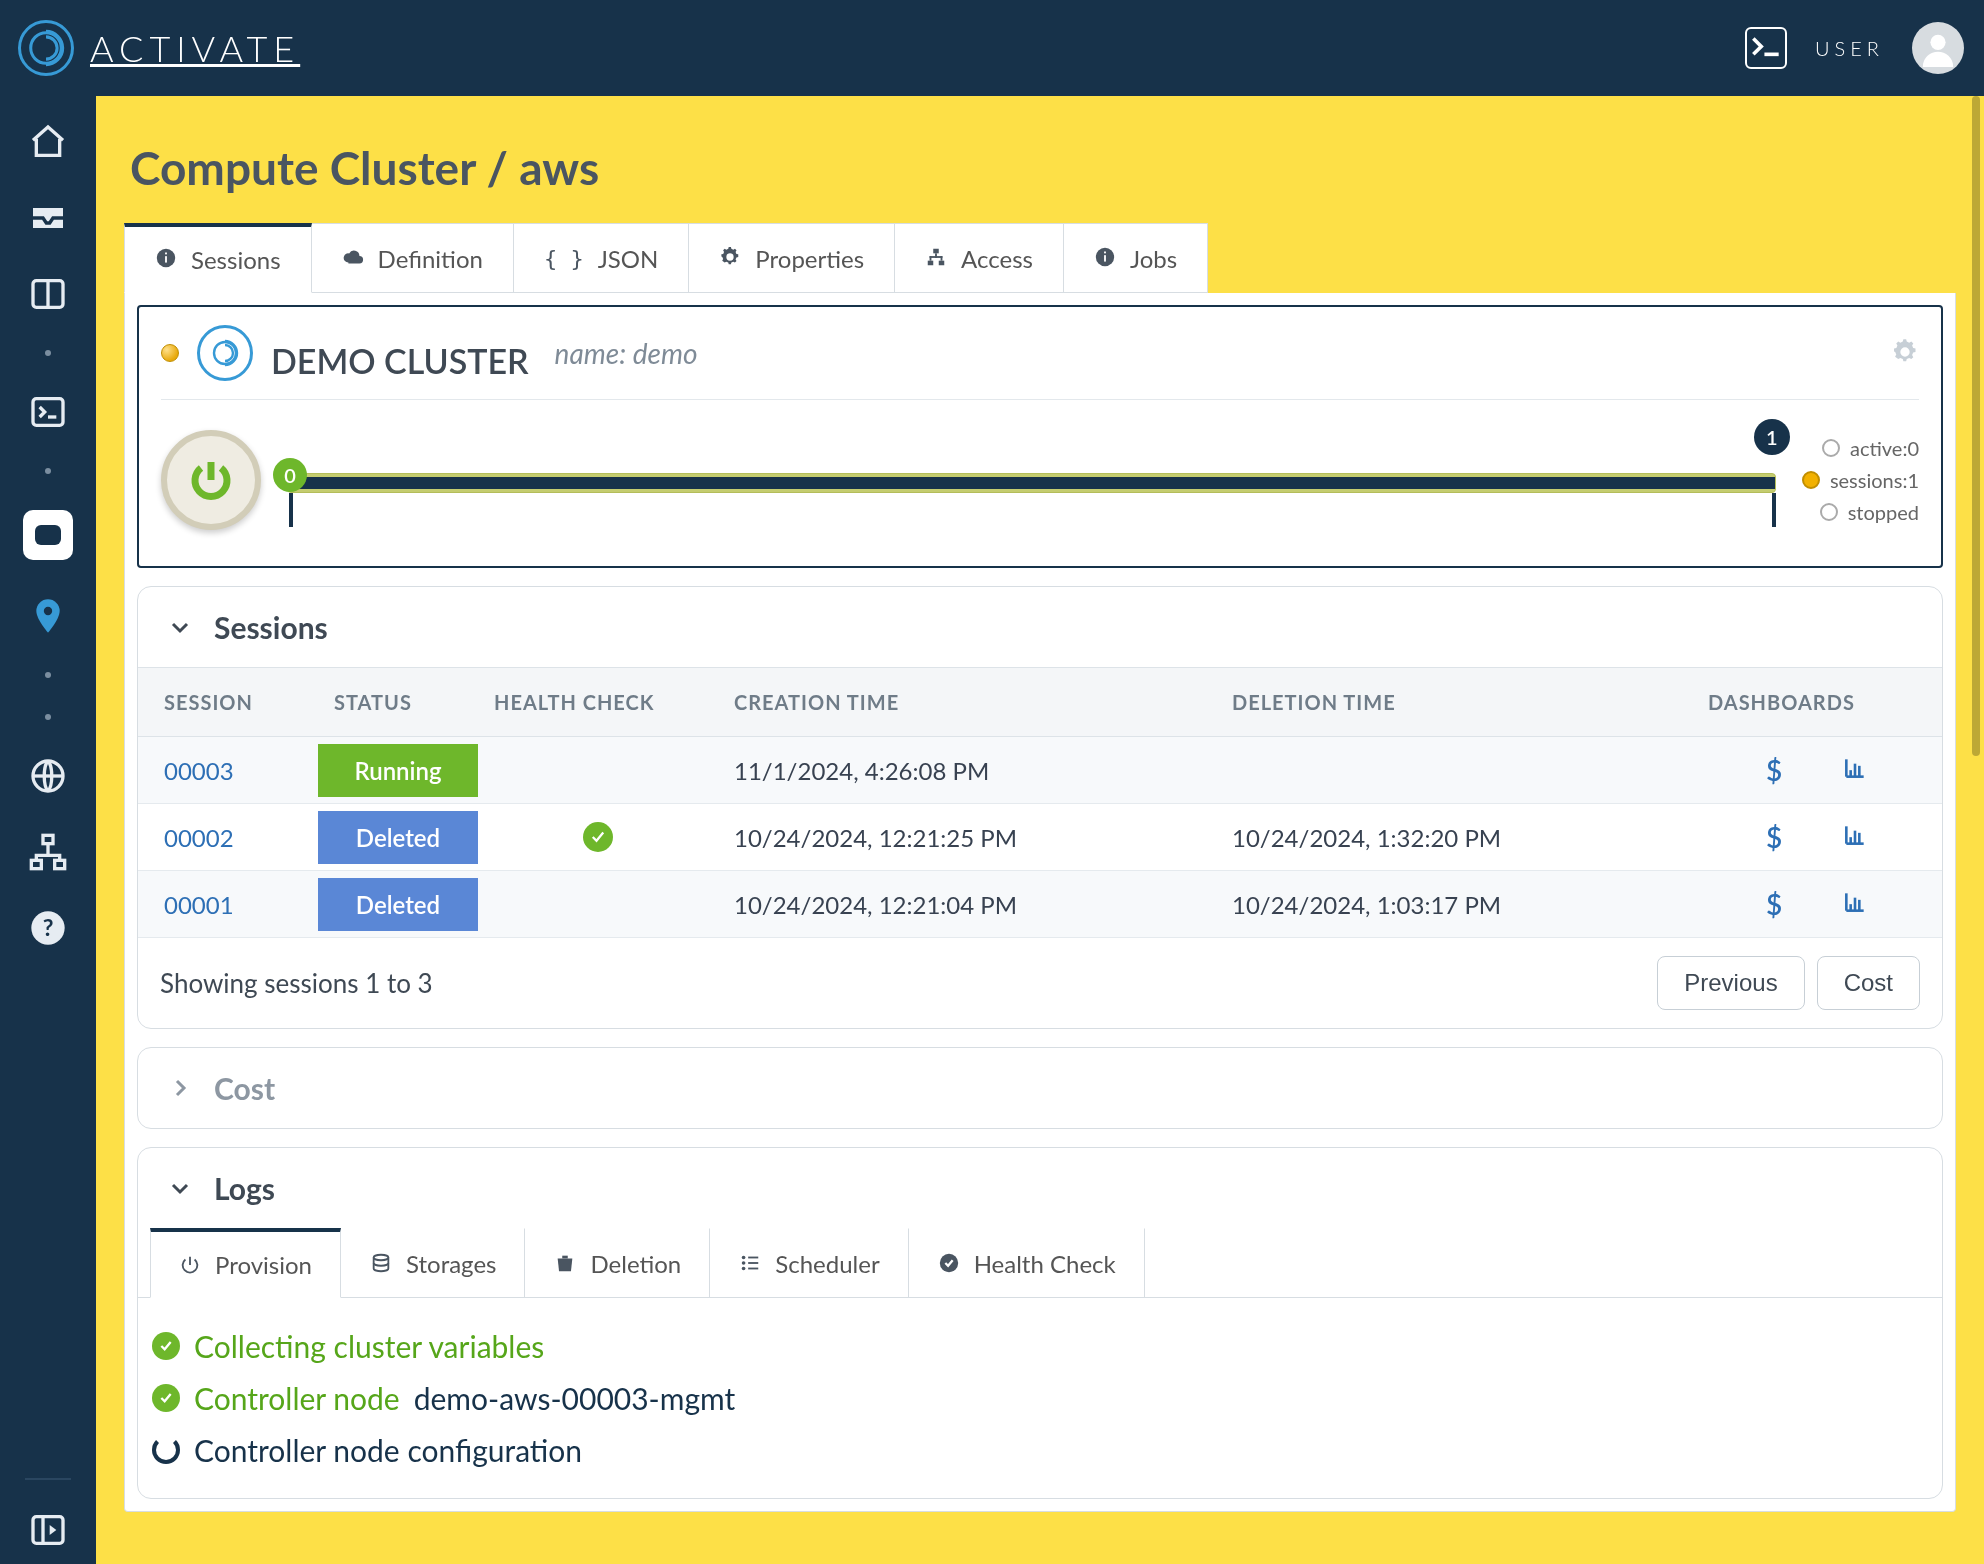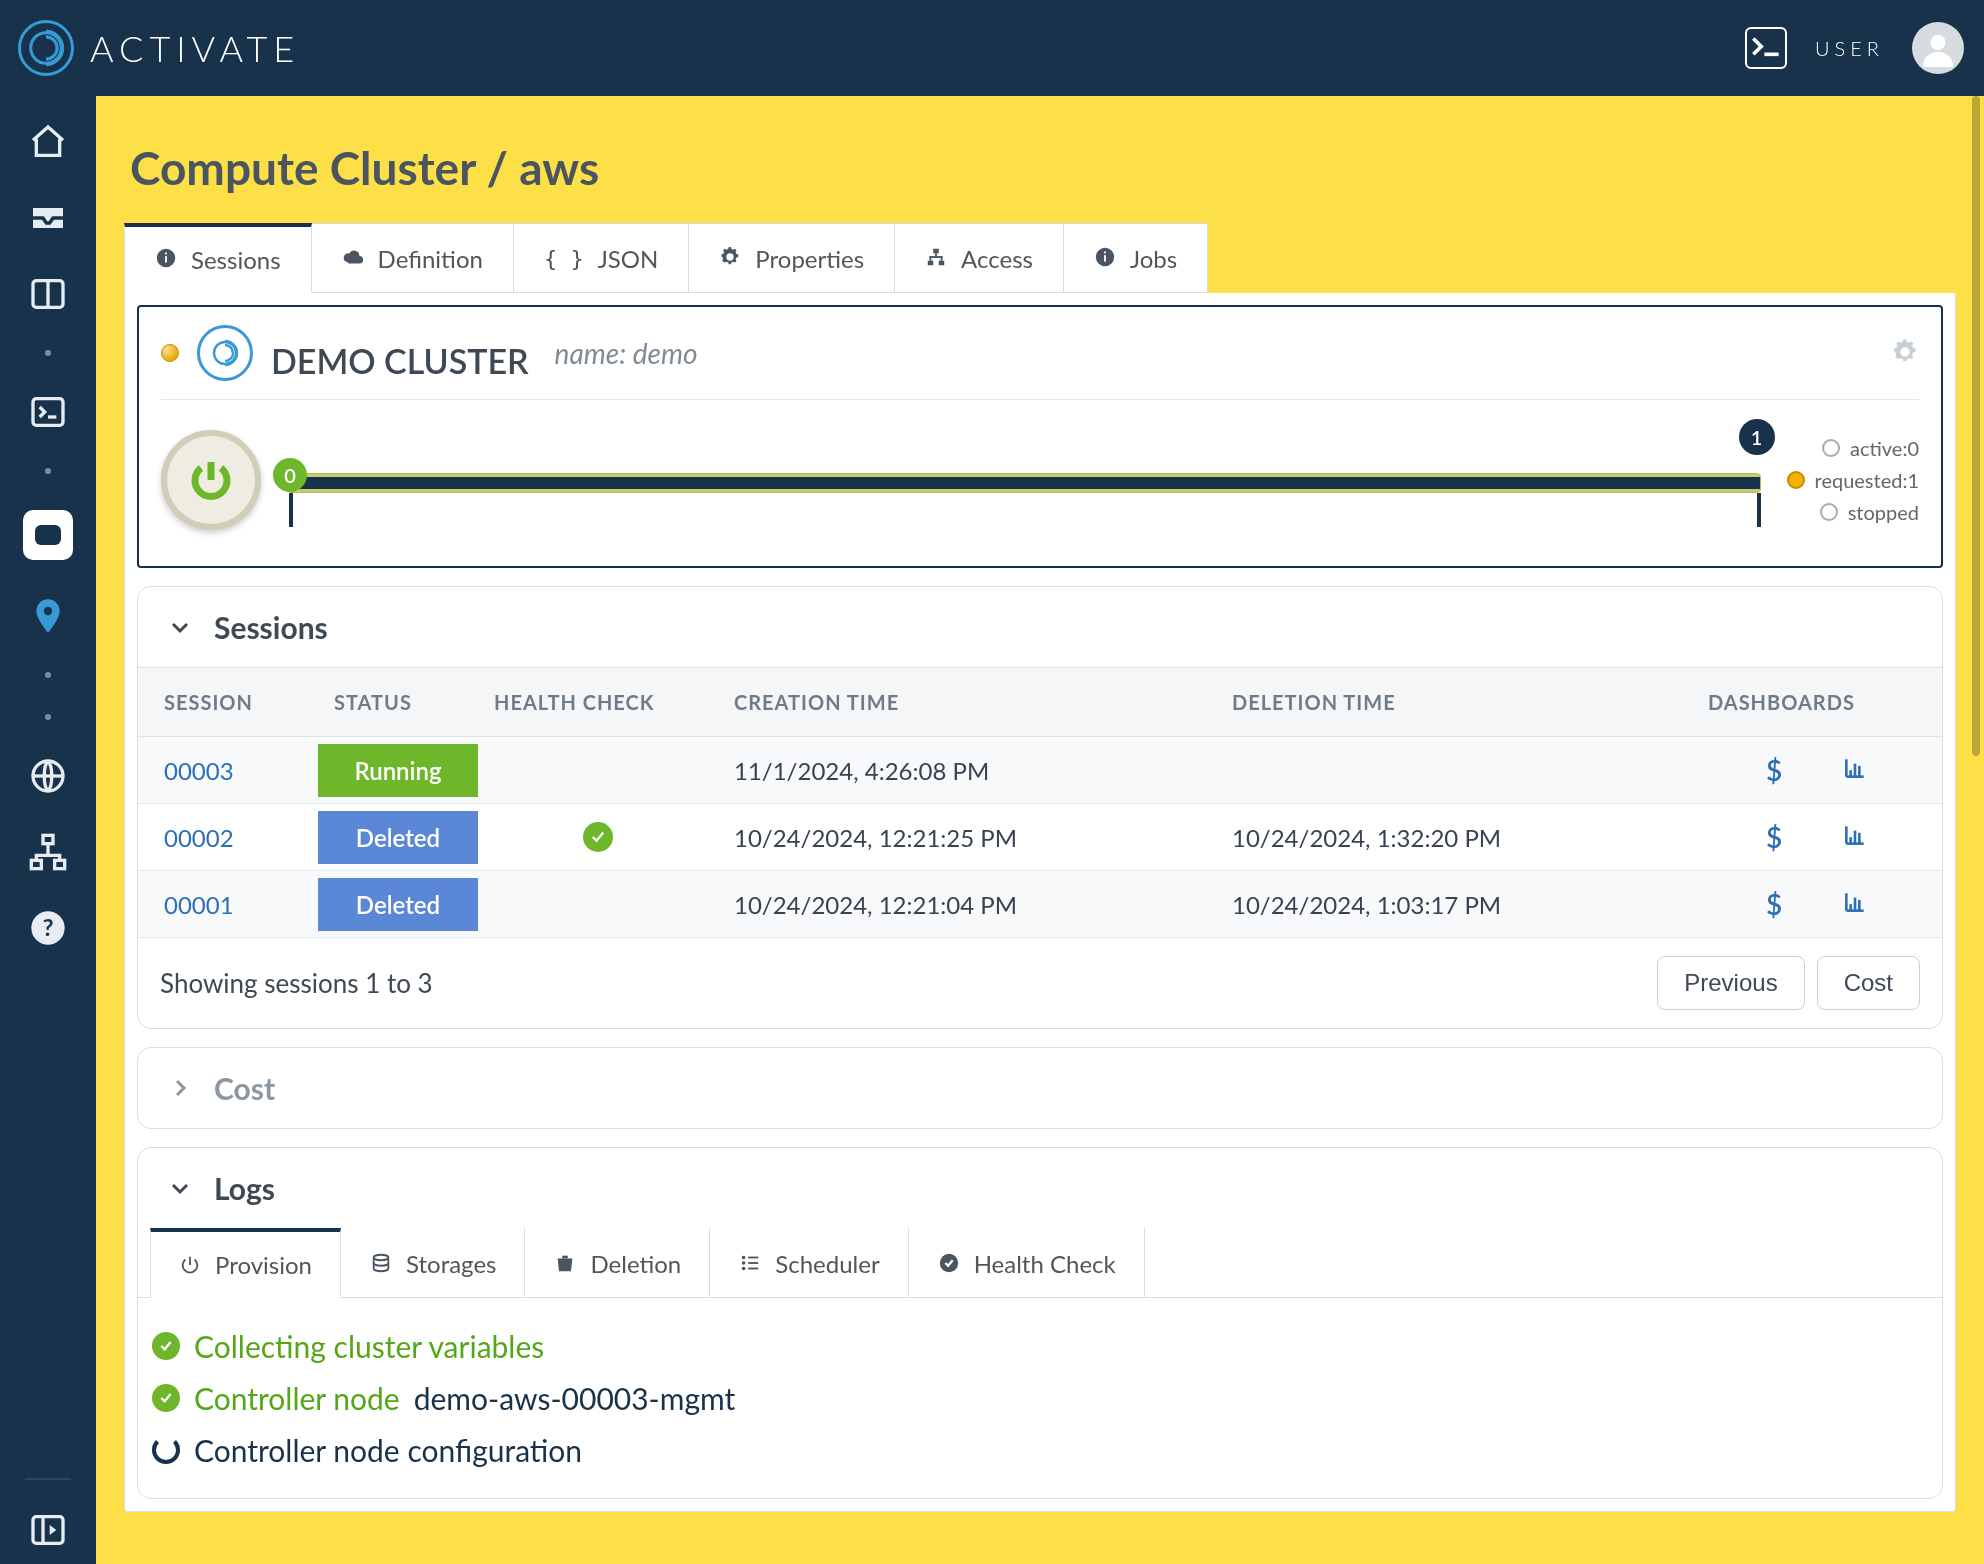--- a/index.html
+++ b/index.html
@@ -20,20 +20,21 @@
     display: flex;
     align-items: center;
     padding: 0 20px 0 18px;
     gap: 18px;
   }
   .brand {
     display: flex;
     align-items: center;
     gap: 16px;
     color: #fff;
+    text-decoration: underline;
   }
   .brand-logo {
     width: 56px; height: 56px;
     border-radius: 50%;
     border: 3px solid #379ad6;
     display:flex; align-items:center; justify-content:center;
   }
   .brand-logo svg { stroke:#379ad6; fill:none; stroke-width:2.2; }
   .brand-text {
     font-size: 36px;
@@ -503,21 +504,21 @@
             <div class="tick-l"></div>
             <div class="tick-r"></div>
           </div>
           <div class="legend">
             <div>
                 <span class="lg-dot act"></span>
                 <span>active:0</span>
               </div>
             <div>
                 <span class="lg-dot req"></span>
-                <span>requested:1</span>
+                <span>sessions:1</span>
               </div>
             <div>
                 <span class="lg-dot stp"></span>
                 <span>stopped</span>
               </div>
           </div>
         </div>
       </div>
 
       <div class="card">

